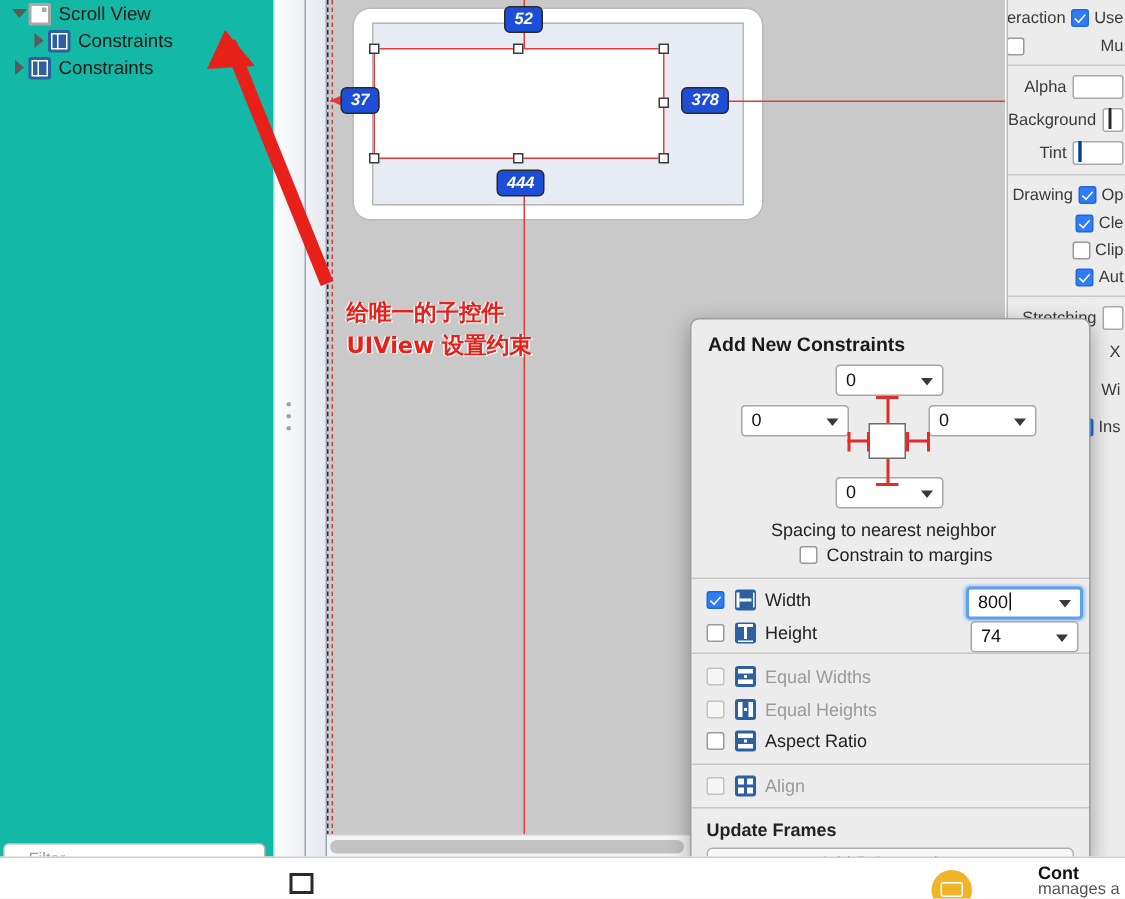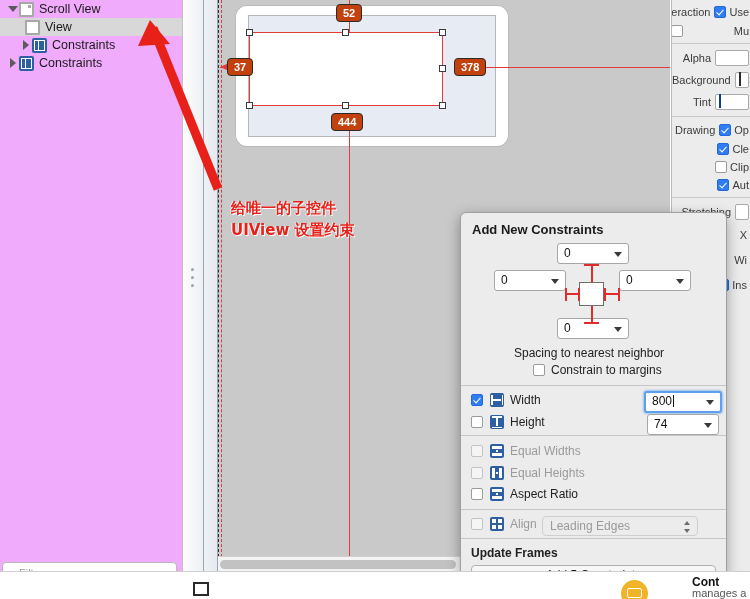--- a/index.html
+++ b/index.html
@@ -9,21 +9,21 @@
     font-family: "Liberation Sans", "DejaVu Sans", sans-serif;
     font-size: 12px;
     background: #ffffff;
     -webkit-font-smoothing: antialiased;
   }
   #root { position: relative; width: 750px; height: 599px; overflow: hidden; }
 
   
   .sidebar {
     position: absolute; left: 0; top: 0; width: 182px; height: 572px;
-    background: #f0abfc; border-right: 1px solid #c0c0c0;
+    background: #14b8a6; border-right: 1px solid #c0c0c0;
     overflow: hidden;
   }
   .outline-row {
     position: relative; height: 18px; line-height: 18px;
     display: flex; align-items: center; white-space: nowrap;
     font-size: 12.5px; color: #1a1a1a;
   }
   .outline-row.selected { background: #d8d8d8; }
   .disclosure {
     width: 13px; height: 18px; display: inline-block;
@@ -129,24 +129,25 @@
   }
 
   .guide-v {
     position: absolute; width: 0; border-left: 1px solid #e23b3b;
   }
   .guide-h {
     position: absolute; height: 0; border-top: 1px solid #e23b3b;
   }
 
   .badge {
-    position: absolute; background: #c2410c; color: #ffffff;
+    position: absolute; background: #1d4ed8; color: #ffffff;
     font-size: 11px; font-weight: bold; border-radius: 4px;
     padding: 1px 6px; line-height: 14px; white-space: nowrap;
     border: 1px solid #2a2a2a;
+    font-style: italic;
   }
 
   .annot {
     position: absolute; color: #e8201a; font-weight: bold;
     font-size: 15px; line-height: 20px; white-space: nowrap;
     text-shadow: 1px 1px 0 rgba(255,255,255,.95), -1px 0 0 rgba(255,255,255,.8);
     font-family: "DejaVu Sans", sans-serif;
   }
 
   .hscroll-track {
@@ -299,24 +300,20 @@
 <div id="root">
 
   <div class="sidebar">
 
     <div class="outline-row" style="padding-left:6px;">
       <span class="disclosure open"></span>
       <span class="ico ico-scrollview"></span>
       <span class="outline-label">Scroll View</span>
     </div>
 
-    <div class="outline-row selected" style="padding-left:25px;">
-      <span class="ico ico-view"></span>
-      <span class="outline-label">View</span>
-    </div>
 
     <div class="outline-row" style="padding-left:19px;">
       <span class="disclosure closed"></span>
       <span class="ico ico-constraints"></span>
       <span class="outline-label">Constraints</span>
     </div>
 
     <div class="outline-row" style="padding-left:6px;">
       <span class="disclosure closed"></span>
       <span class="ico ico-constraints"></span>
@@ -559,24 +556,20 @@
     <div class="pop-hr" style="top:296px;"></div>
 
     <div class="pop-cb" style="left:10px; top:305px; opacity:.5;"></div>
     <div class="bico" style="left:29px; top:304px;">
       <i style="left:2px; top:2px; width:4px; height:4px;"></i>
       <i style="left:2px; bottom:2px; width:4px; height:4px;"></i>
       <i style="right:2px; top:2px; width:4px; height:4px;"></i>
       <i style="right:2px; bottom:2px; width:4px; height:4px;"></i>
     </div>
     <div class="pop-text" style="left:49px; top:304px; color:#9a9a9a;">Align</div>
-    <div class="pop-select disabled" style="left:81px; top:303px; width:156px;">
-      <span>Leading Edges</span>
-      <span class="updown"></span>
-    </div>
 
     <div class="pop-hr" style="top:325px;"></div>
 
     <div class="pop-text" style="left:10px; top:333px; font-weight:bold;">Update Frames</div>
 
     <div class="pop-button" style="left:10px; top:352px; width:245px;">Add 5 Constraints</div>
   </div>
 
   <div class="bottom-strip">
     <div class="mini-box" style="left:193px; top:10px;"></div>

